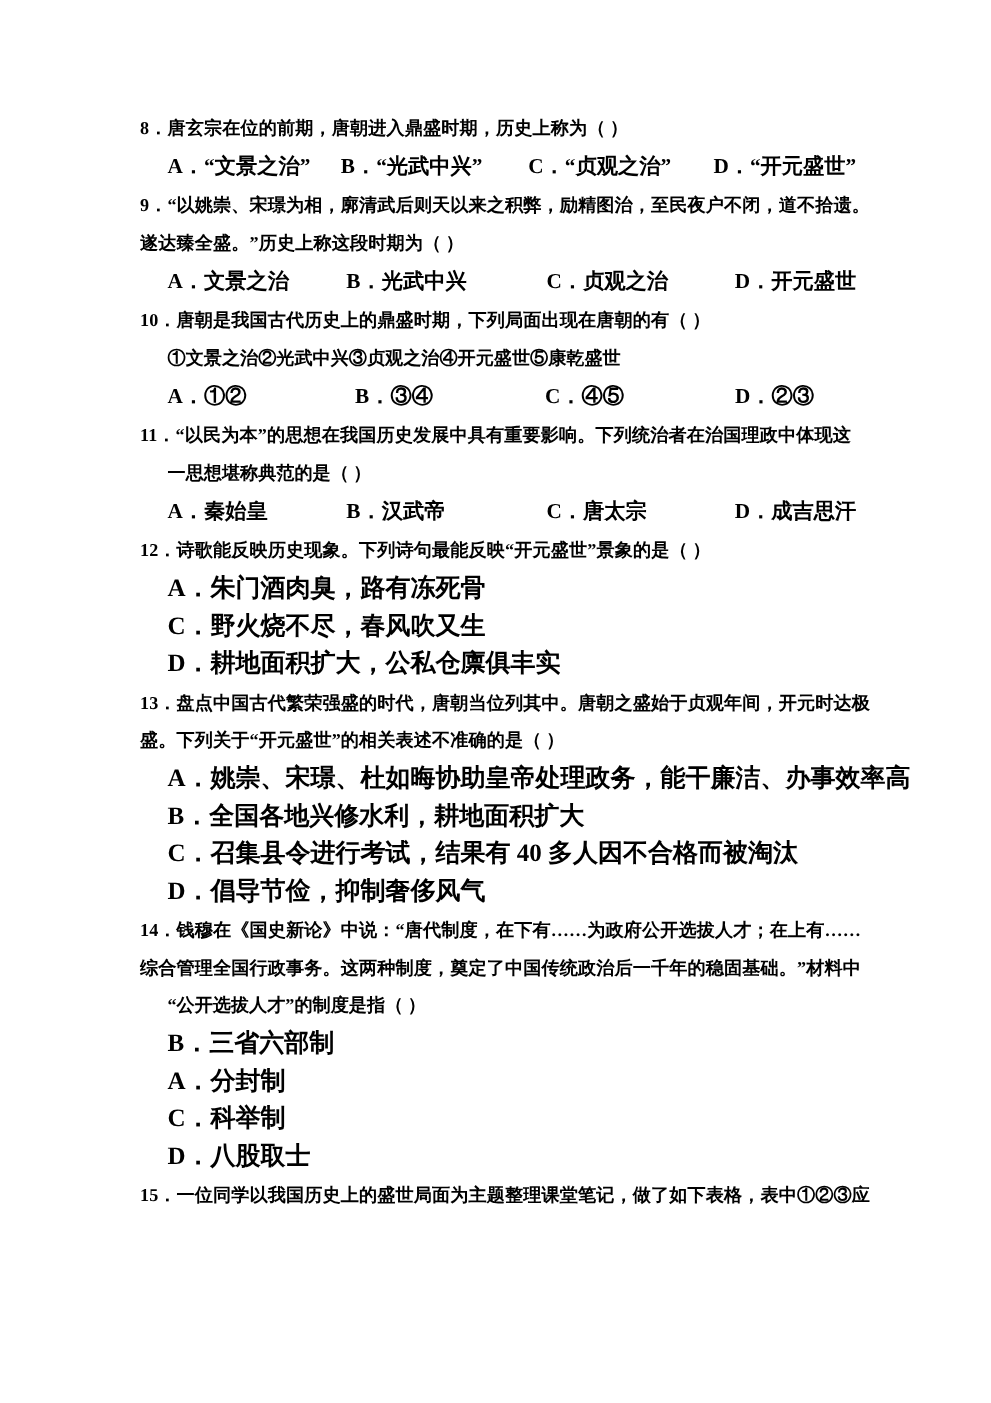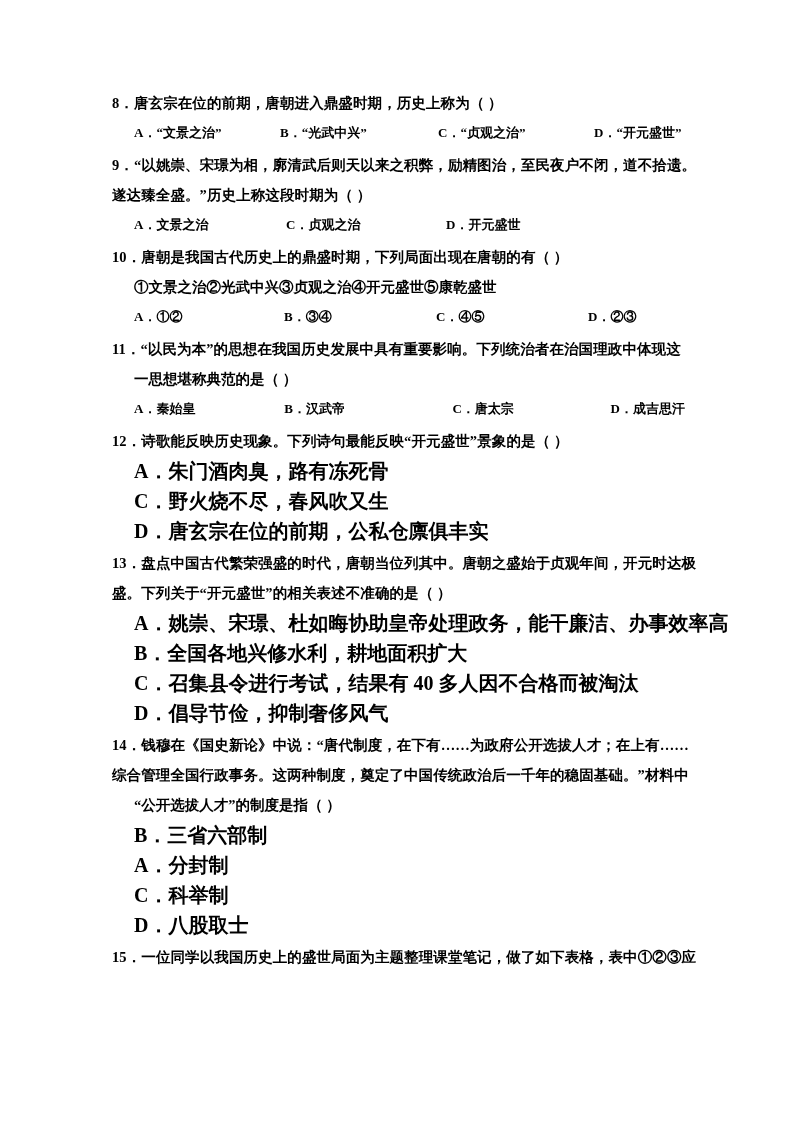--- a/index.html
+++ b/index.html
@@ -30,21 +30,21 @@
   .line {
     font-size: 14.5px;
     line-height: 30px;
     white-space: nowrap;
   }
   .stem {
     letter-spacing: 0.1px;
   }
   .opts-row {
     display: flex;
-    font-size: 13px;
+    font-size: 17px;
     line-height: 30px;
     padding-left: 22px;
   }
   .opt {
     white-space: nowrap;
   }
   
   .w-a { width: 146px; }
   .w-b { width: 158px; }
   .w-c { width: 156px; }
@@ -81,20 +81,21 @@
       <span class="opt w-c">C．“贞观之治”</span>
       <span class="opt w-d">D．“开元盛世”</span>
     </div>
   </div>
 
   <div class="q">
     <div class="line stem">9．“以姚崇、宋璟为相，廓清武后则天以来之积弊，励精图治，至民夜户不闭，道不拾遗。</div>
     <div class="line stem">遂达臻全盛。”历史上称这段时期为（      ）</div>
     <div class="opts-row wide">
       <span class="opt w-a">A．文景之治</span>
+      <span class="opt w-b">B．光武中兴</span>
       <span class="opt w-c">C．贞观之治</span>
       <span class="opt w-d">D．开元盛世</span>
     </div>
   </div>
 
   <div class="q">
     <div class="line stem">10．唐朝是我国古代历史上的鼎盛时期，下列局面出现在唐朝的有（      ）</div>
     <div class="line cont">①文景之治②光武中兴③贞观之治④开元盛世⑤康乾盛世</div>
     <div class="opts-row circ">
       <span class="opt w-a">A．①②</span>
@@ -112,21 +113,21 @@
       <span class="opt w-b">B．汉武帝</span>
       <span class="opt w-c">C．唐太宗</span>
       <span class="opt w-d">D．成吉思汗</span>
     </div>
   </div>
 
   <div class="q">
     <div class="line stem">12．诗歌能反映历史现象。下列诗句最能反映“开元盛世”景象的是（      ）</div>
     <div class="opt-line">A．朱门酒肉臭，路有冻死骨</div>
     <div class="opt-line">C．野火烧不尽，春风吹又生</div>
-    <div class="opt-line">D．唐玄宗在位的前期，公私仓廪俱丰实</div>
+    <div class="opt-line">D．耕地面积扩大，公私仓廪俱丰实</div>
   </div>
 
   <div class="q">
     <div class="line stem">13．盘点中国古代繁荣强盛的时代，唐朝当位列其中。唐朝之盛始于贞观年间，开元时达极</div>
     <div class="line stem">盛。下列关于“开元盛世”的相关表述不准确的是（      ）</div>
     <div class="opt-line">A．姚崇、宋璟、杜如晦协助皇帝处理政务，能干廉洁、办事效率高</div>
     <div class="opt-line">B．全国各地兴修水利，耕地面积扩大</div>
     <div class="opt-line">C．召集县令进行考试，结果有 40 多人因不合格而被淘汰</div>
     <div class="opt-line">D．倡导节俭，抑制奢侈风气</div>
   </div>

